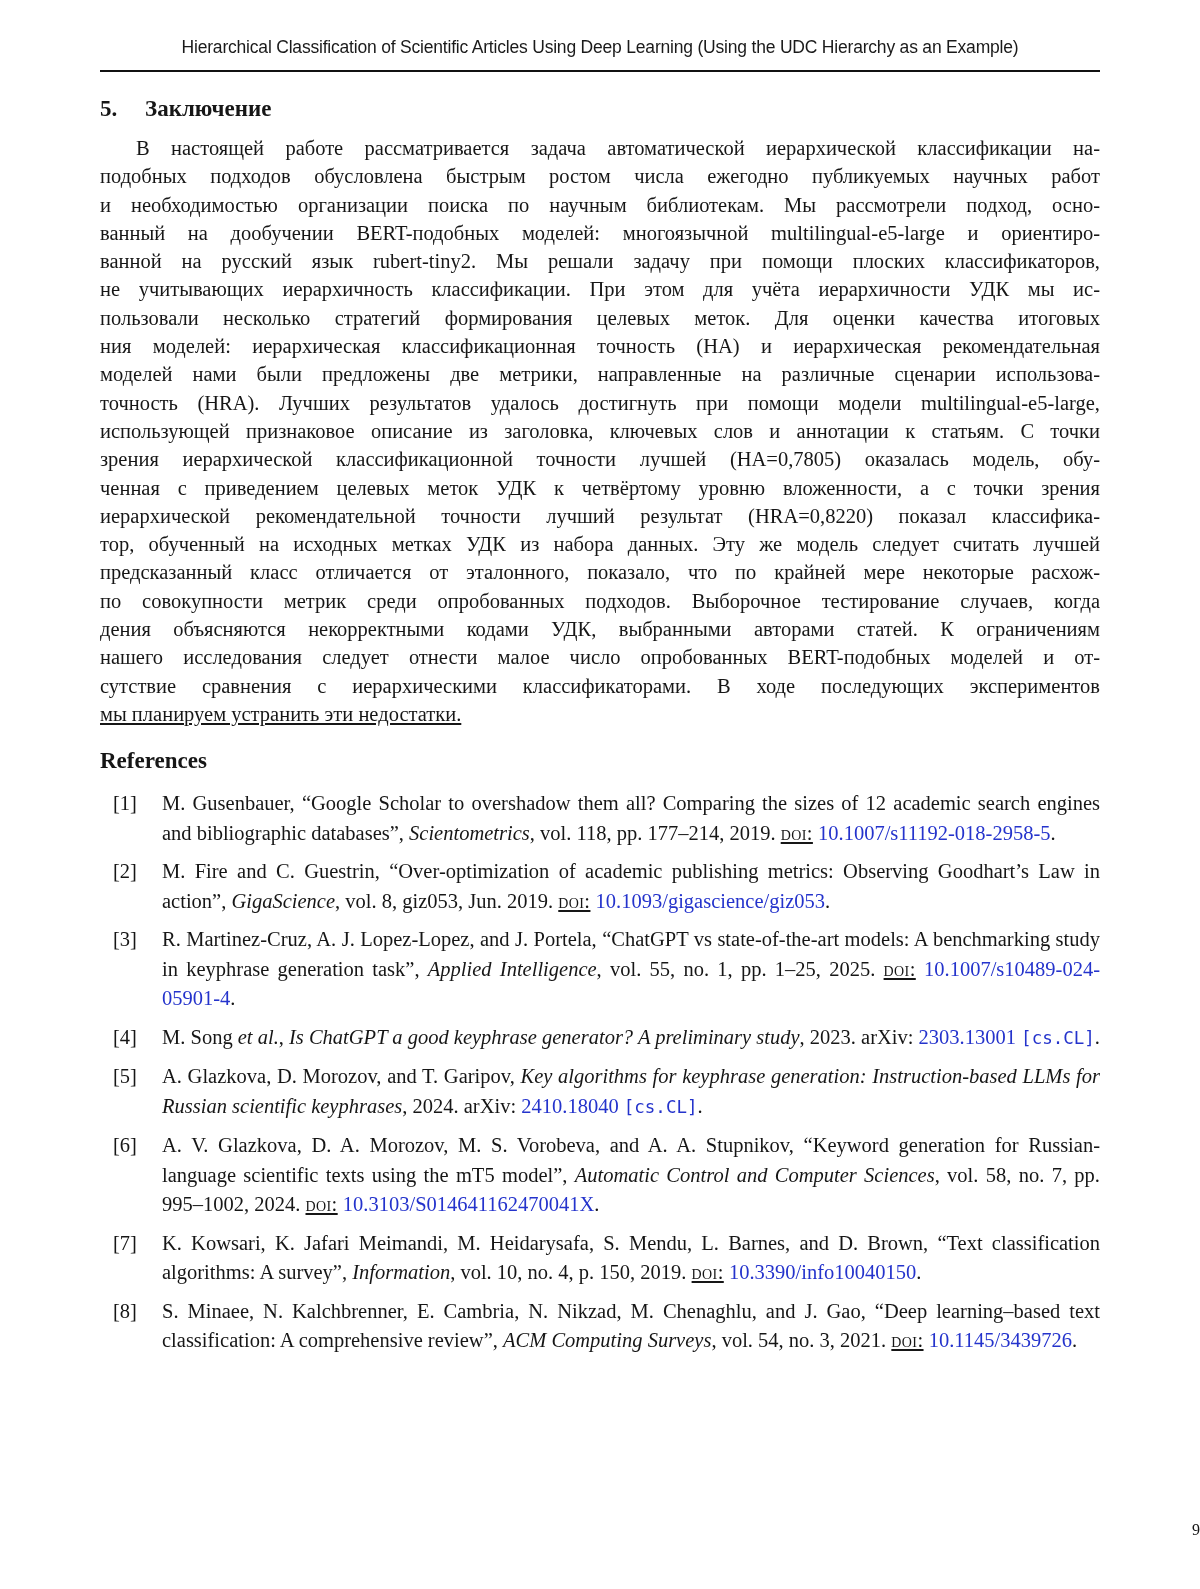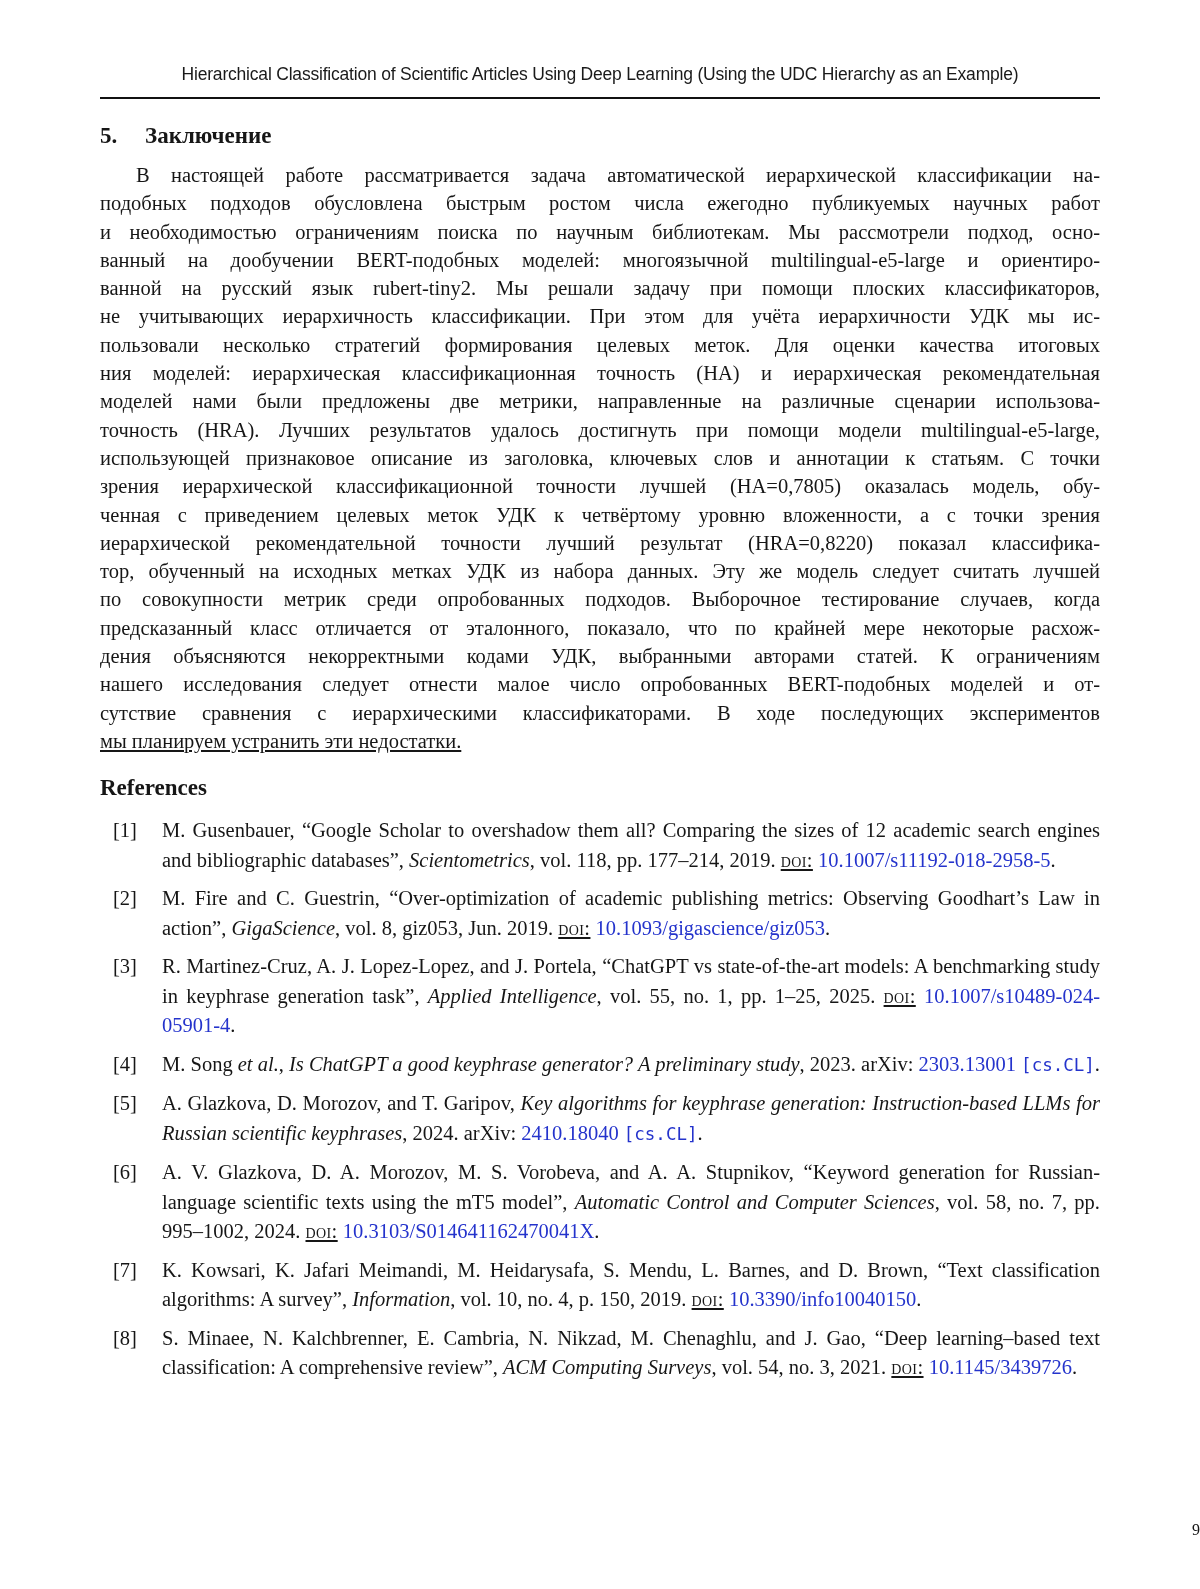--- a/index.html
+++ b/index.html
@@ -10,21 +10,21 @@
     width:1200px; height:1589px;
     background:#ffffff;
     color:var(--text-color);
     font-family:"Liberation Serif", serif;
     position:relative;
     overflow:hidden;
   }
   .content { margin:0 100px; width:1000px; }
 
   .running-head {
-    padding-top:63px;
+    padding-top:36px;
     text-align:center;
     font-family:"Liberation Sans", sans-serif;
     font-size:17.5px;
     line-height:22px;
     letter-spacing:-0.2px;
     color:#1a1a1a;
     white-space:nowrap;
   }
   .head-rule {
     border:none;
@@ -91,35 +91,35 @@
 
   <hr class="head-rule">
 
   <div class="section-heading">
     <span class="num">5.</span><span>Заключение</span>
   </div>
 
   <div class="paragraph">
       <div class="para-line first">В настоящей работе рассматривается задача автоматической иерархической классификации на-</div>
       <div class="para-line">подобных подходов обусловлена быстрым ростом числа ежегодно публикуемых научных работ</div>
-      <div class="para-line">и необходимостью ограничениям поиска по научным библиотекам. Мы рассмотрели подход, осно-</div>
+      <div class="para-line">и необходимостью организации поиска по научным библиотекам. Мы рассмотрели подход, осно-</div>
       <div class="para-line">ванный на дообучении BERT-подобных моделей: многоязычной multilingual-e5-large и ориентиро-</div>
       <div class="para-line">ванной на русский язык rubert-tiny2. Мы решали задачу при помощи плоских классификаторов,</div>
       <div class="para-line">не учитывающих иерархичность классификации. При этом для учёта иерархичности УДК мы ис-</div>
       <div class="para-line">пользовали несколько стратегий формирования целевых меток. Для оценки качества итоговых</div>
       <div class="para-line">ния моделей: иерархическая классификационная точность (HA) и иерархическая рекомендательная</div>
       <div class="para-line">моделей нами были предложены две метрики, направленные на различные сценарии использова-</div>
       <div class="para-line">точность (HRA). Лучших результатов удалось достигнуть при помощи модели multilingual-e5-large,</div>
       <div class="para-line">использующей признаковое описание из заголовка, ключевых слов и аннотации к статьям. С точки</div>
       <div class="para-line">зрения иерархической классификационной точности лучшей (HA=0,7805) оказалась модель, обу-</div>
       <div class="para-line">ченная с приведением целевых меток УДК к четвёртому уровню вложенности, а с точки зрения</div>
       <div class="para-line">иерархической рекомендательной точности лучший результат (HRA=0,8220) показал классифика-</div>
       <div class="para-line">тор, обученный на исходных метках УДК из набора данных. Эту же модель следует считать лучшей</div>
+      <div class="para-line">предсказанный класс отличается от эталонного, показало, что по крайней мере некоторые расхож-</div>
       <div class="para-line">по совокупности метрик среди опробованных подходов. Выборочное тестирование случаев, когда</div>
-      <div class="para-line">предсказанный класс отличается от эталонного, показало, что по крайней мере некоторые расхож-</div>
       <div class="para-line">дения объясняются некорректными кодами УДК, выбранными авторами статей. К ограничениям</div>
       <div class="para-line">нашего исследования следует отнести малое число опробованных BERT-подобных моделей и от-</div>
       <div class="para-line">сутствие сравнения с иерархическими классификаторами. В ходе последующих экспериментов</div>
       <div class="para-line last">мы планируем устранить эти недостатки.</div>
     </div>
 
   <div class="refs-title">References</div>
 
   <div class="refs">
       <div class="ref-item"><span class="ref-label">[1]</span><span>M. Gusenbauer, “Google Scholar to overshadow them all? Comparing the sizes of 12 academic search engines and bibliographic databases”, </span><span class="italic">Scientometrics</span><span>, vol. 118, pp. 177–214, 2019. </span><span class="sc">doi:</span><span> </span><a href="#" class="ref-link">10.1007/s11192-018-2958-5</a><span>.</span></div>

